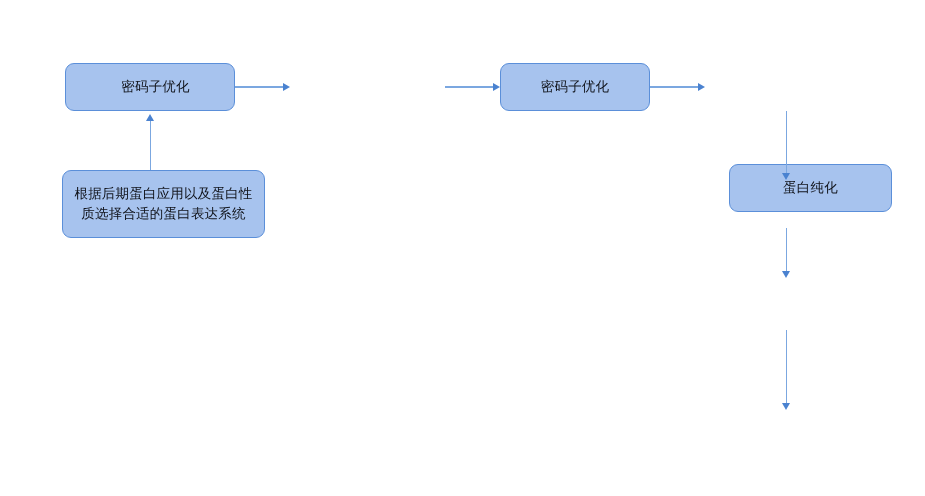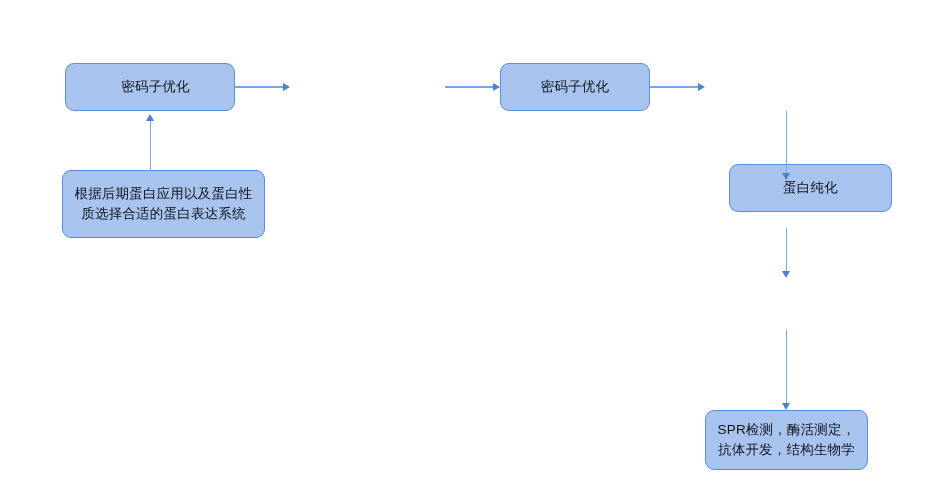--- a/index.html
+++ b/index.html
@@ -95,23 +95,20 @@
 
   <div class="node" id="node-note">
     <span class="node-text">根据后期蛋白应用以及蛋白性质选择合适的蛋白表达系统</span>
   </div>
 
   <div class="node" id="node-purify">
     <span class="node-text">蛋白纯化</span>
   </div>
 
 
-  <div class="node" id="node-assays">
-    <span class="node-text">SPR检测，酶活测定，抗体开发，结构生物学</span>
-  </div>
 
   <div class="conn-line conn-h" style="left:235px; top:86px; width:48px;"></div>
   <div class="arrow-head arrow-right" style="left:283px; top:82.5px;"></div>
 
   <div class="conn-line conn-h" style="left:445px; top:86px; width:48px;"></div>
   <div class="arrow-head arrow-right" style="left:493px; top:82.5px;"></div>
 
   <div class="conn-line conn-h" style="left:650px; top:86px; width:48px;"></div>
   <div class="arrow-head arrow-right" style="left:698px; top:82.5px;"></div>
 

